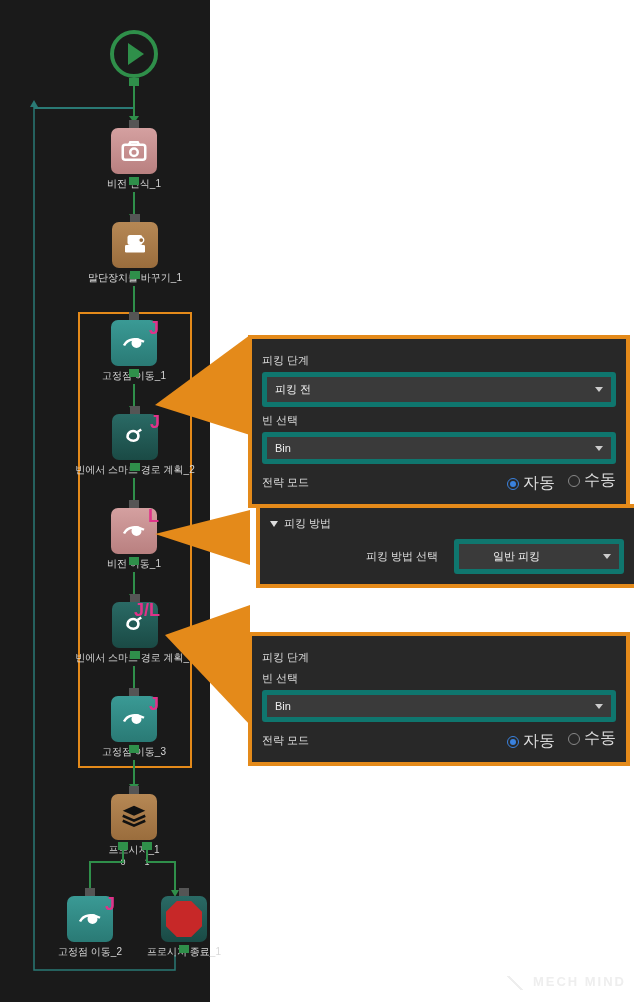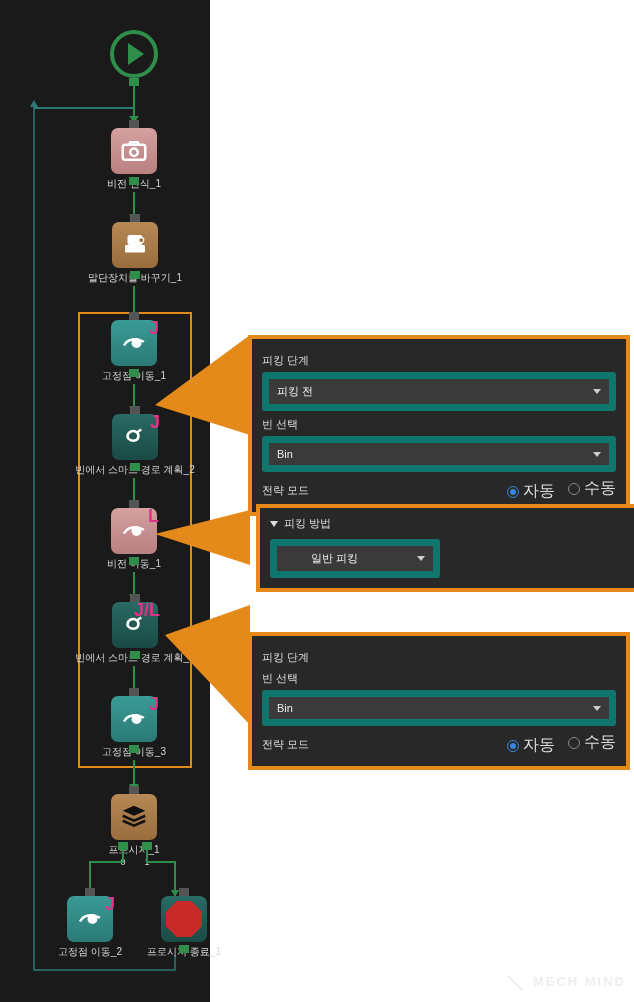--- a/index.html
+++ b/index.html
@@ -145,21 +145,21 @@
     color: #ddd;
     padding: 8px 10px 10px;
   }
   .panel .prop-label {
     font-size: 11px;
     color: #ddd;
     margin: 6px 0 4px;
   }
   .panel .select {
     background: #3a3a3a;
-    border: 7px solid #0f766e;
+    border: 5px solid #0f766e;
     border-radius: 3px;
     padding: 5px 8px;
     display: flex;
     justify-content: space-between;
     align-items: center;
     font-size: 11px;
     color: #eee;
   }
   .panel .select .caret {
     border-top: 5px solid #ccc;
@@ -433,20 +433,21 @@
     </span>
   </div>
 </div>
 
 <div class="panel" style="left:256px; top:504px; width:382px">
   <div class="collapse-hdr">
     <span class="tri"></span>
     <span>피킹 방법</span>
   </div>
   <div class="kv-row">
+    <span style="flex:1; text-align:right; padding-right:8px">피킹 방법 선택</span>
     <div class="select">
       <span>일반 피킹</span>
       <span class="caret"></span>
     </div>
   </div>
 </div>
 
 <div class="panel" style="left:248px; top:632px; width:382px">
   <div class="prop-label">피킹 단계</div>
   <div class="prop-label">빈 선택</div>

